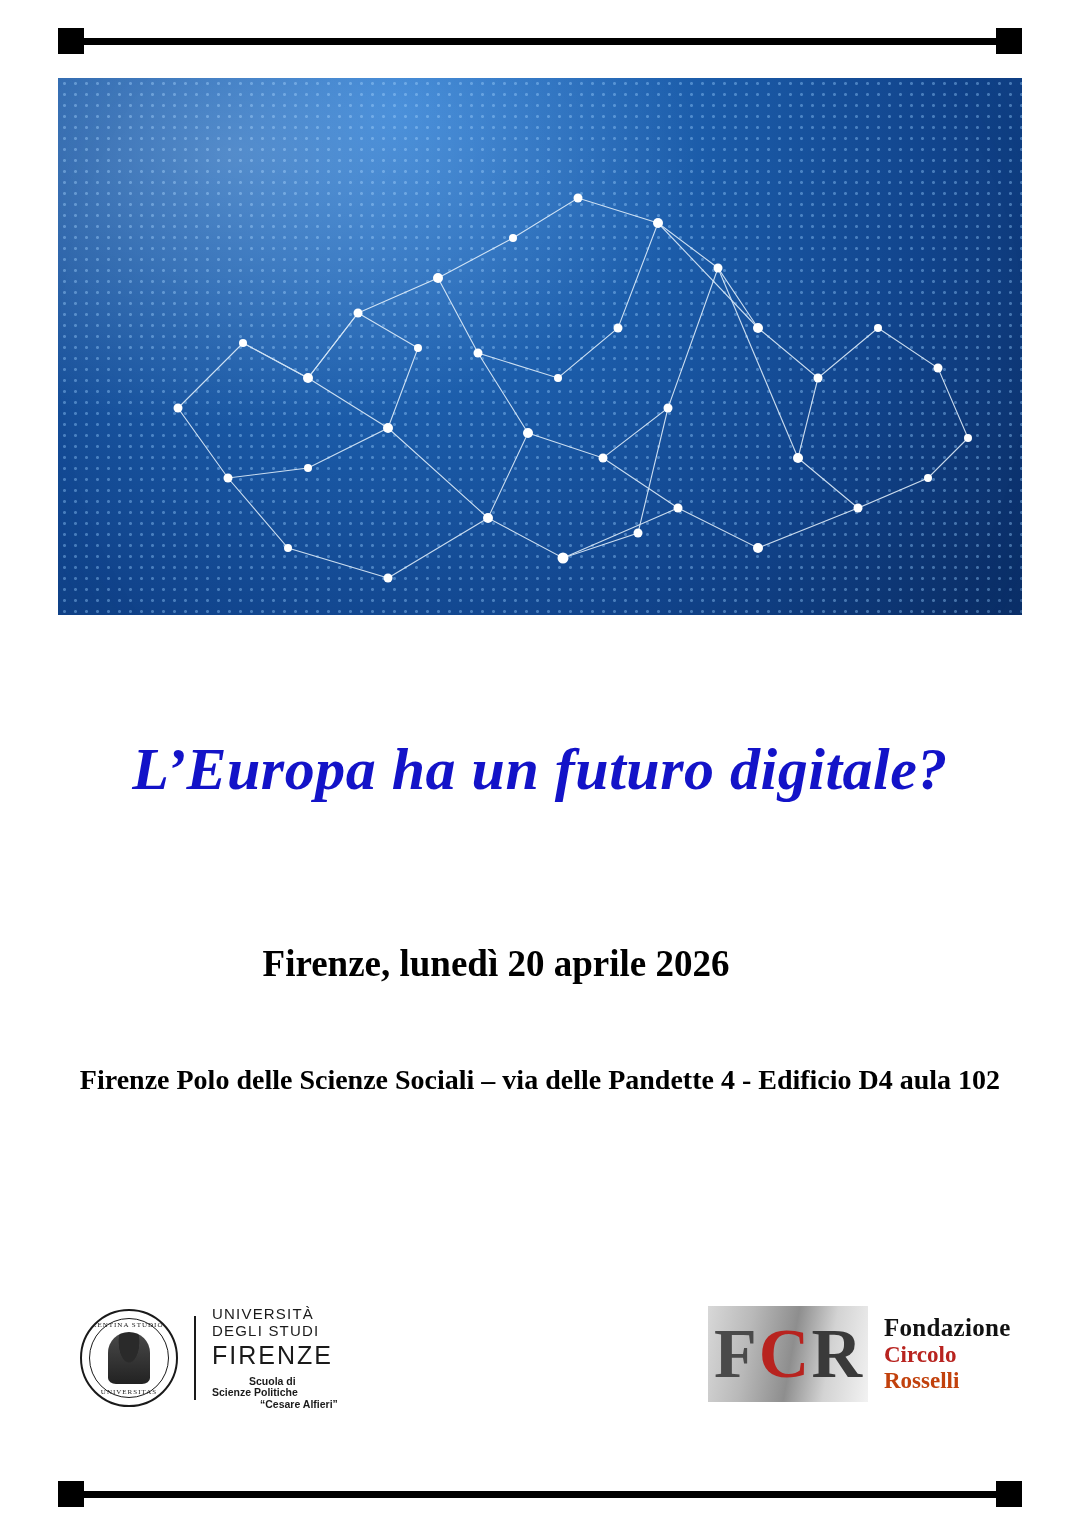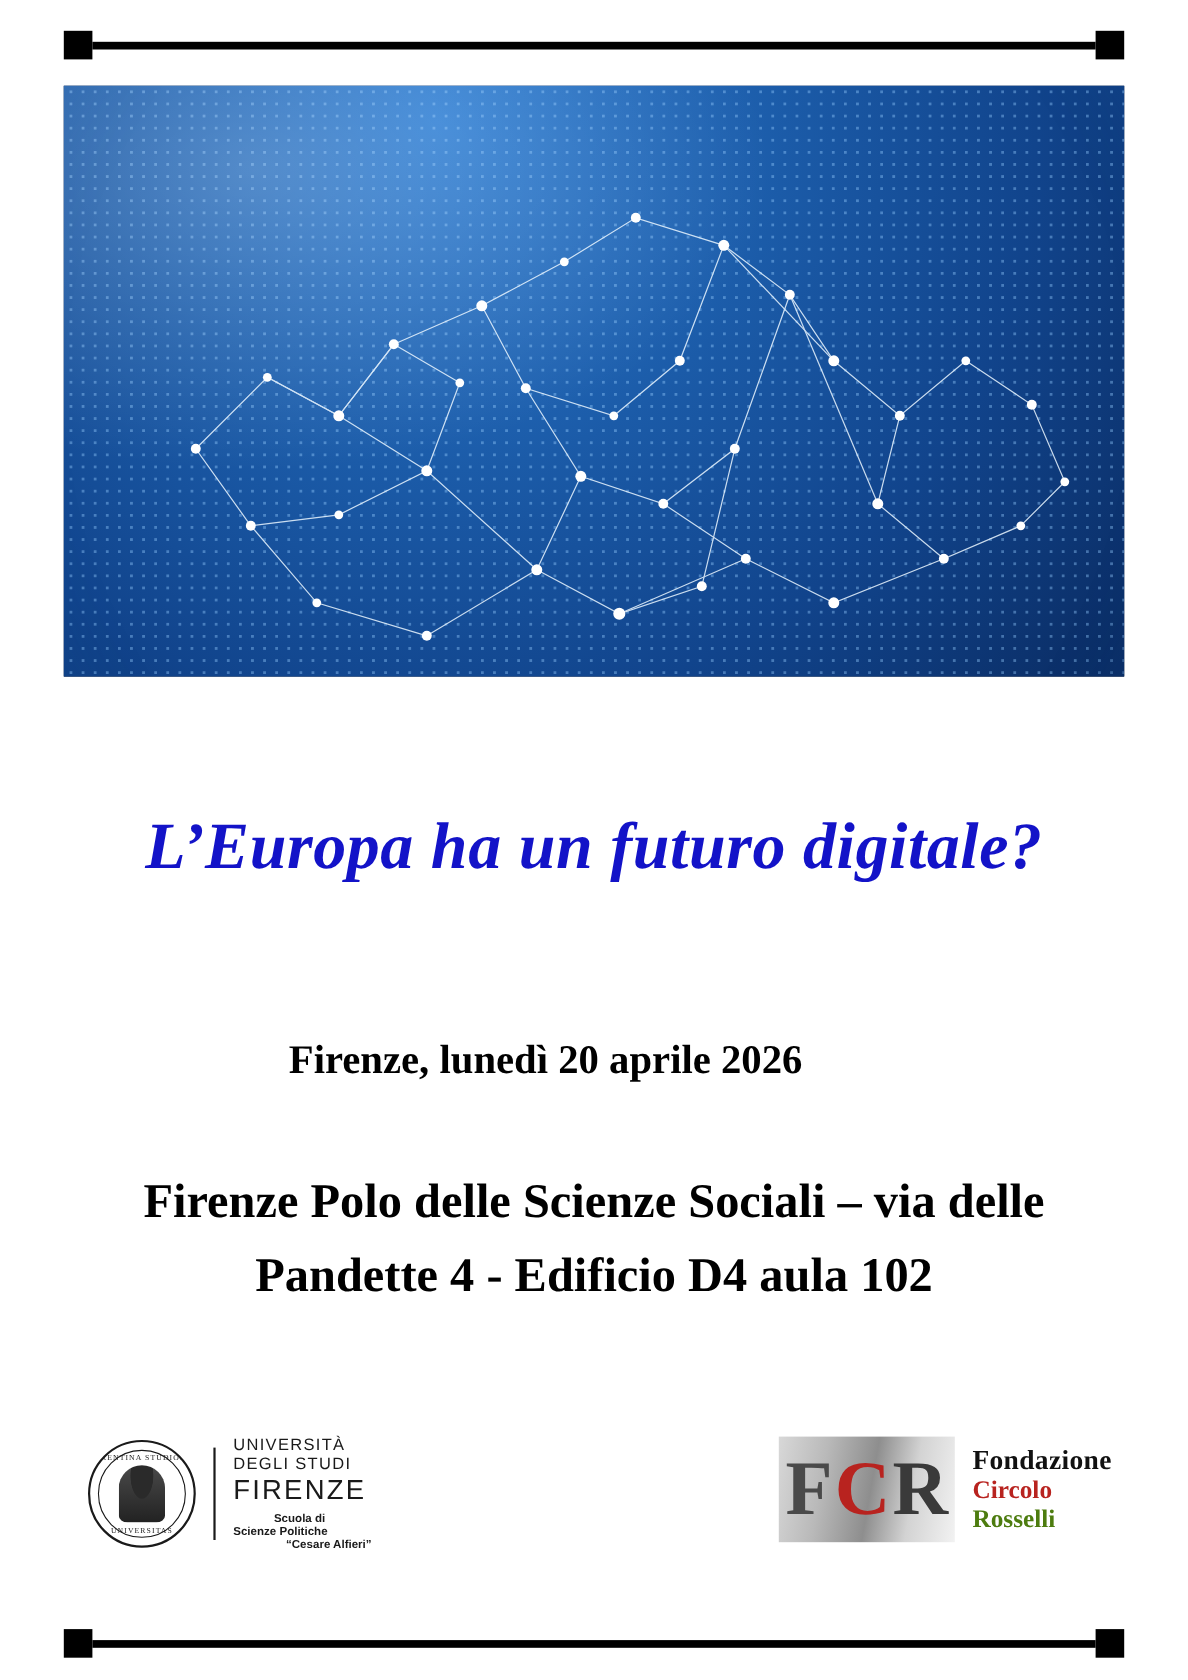--- a/index.html
+++ b/index.html
@@ -131,21 +131,21 @@
     font-family: "Liberation Serif", serif;
   }
   .venue {
     position: absolute;
     left: 60px;
     top: 1058px;
     width: 960px;
     text-align: center;
     color: #000000;
     font-weight: bold;
-    font-size: 44px;
+    font-size: 28px;
     line-height: 1.55;
     font-family: "Liberation Serif", serif;
   }
 
   
   .logos {
     position: absolute;
     left: 60px;
     top: 1300px;
     width: 960px;
@@ -295,21 +295,21 @@
   .fcr-mark .lc { color: #b8231f; }
   .fcr-mark .lr { color: #3a3a3a; }
   .fcr-words {
     margin-left: 16px;
     color: #111111;
     font-family: "Liberation Serif", serif;
     line-height: 1.14;
   }
   .fcr-words .f1 { font-size: 25px; font-weight: bold; letter-spacing: 0.3px; }
   .fcr-words .f2 { font-size: 23px; font-weight: bold; color: #b8231f; }
-  .fcr-words .f3 { font-size: 23px; font-weight: bold; color: #4d7c0f; }
+  .fcr-words .f3 { font-size: 23px; font-weight: bold; color: #c2410c; }
 </style>
 </head>
 <body>
 
 <div class="rule top">
   <span class="cap"></span>
   <span class="bar"></span>
   <span class="cap"></span>
 </div>
 

